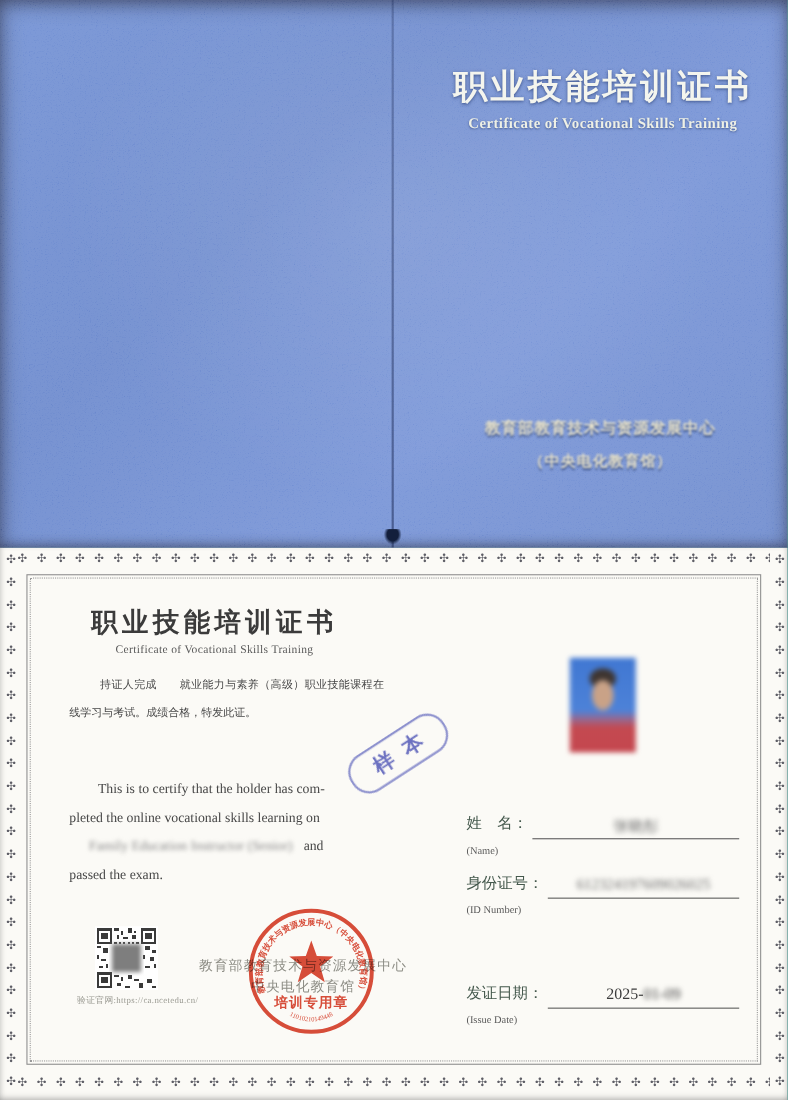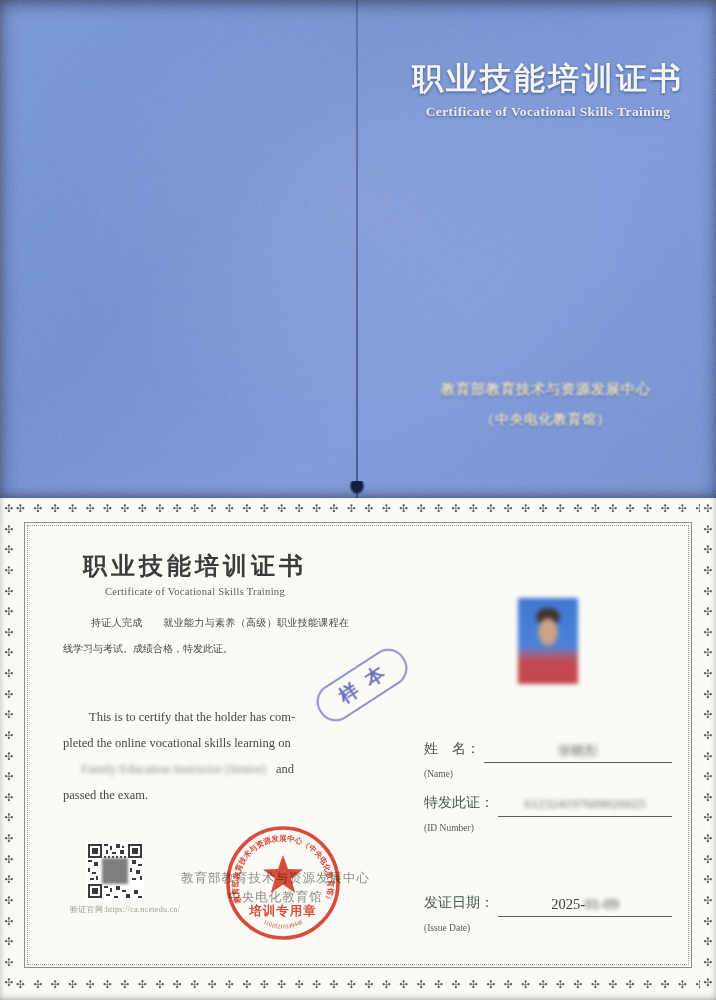--- a/index.html
+++ b/index.html
@@ -149,21 +149,21 @@
     <div class="field" style="top:244px">
       <div class="f-row">
         <span class="f-label">姓　名：</span>
         <span class="f-line"><span class="blurred">张晓彤</span></span>
       </div>
       <div class="f-sub">(Name)</div>
     </div>
 
     <div class="field" style="top:298px">
       <div class="f-row">
-        <span class="f-label">特发此证：</span>
+        <span class="f-label">身份证号：</span>
         <span class="f-line"><span class="blurred">612324197609026025</span></span>
       </div>
       <div class="f-sub">(ID Number)</div>
     </div>
 
 
     <div class="field" style="top:398px">
       <div class="f-row">
         <span class="f-label">发证日期：</span>
         <span class="f-line"><span class="f-date">2025-</span><span class="f-date blurred">01-09</span></span>

